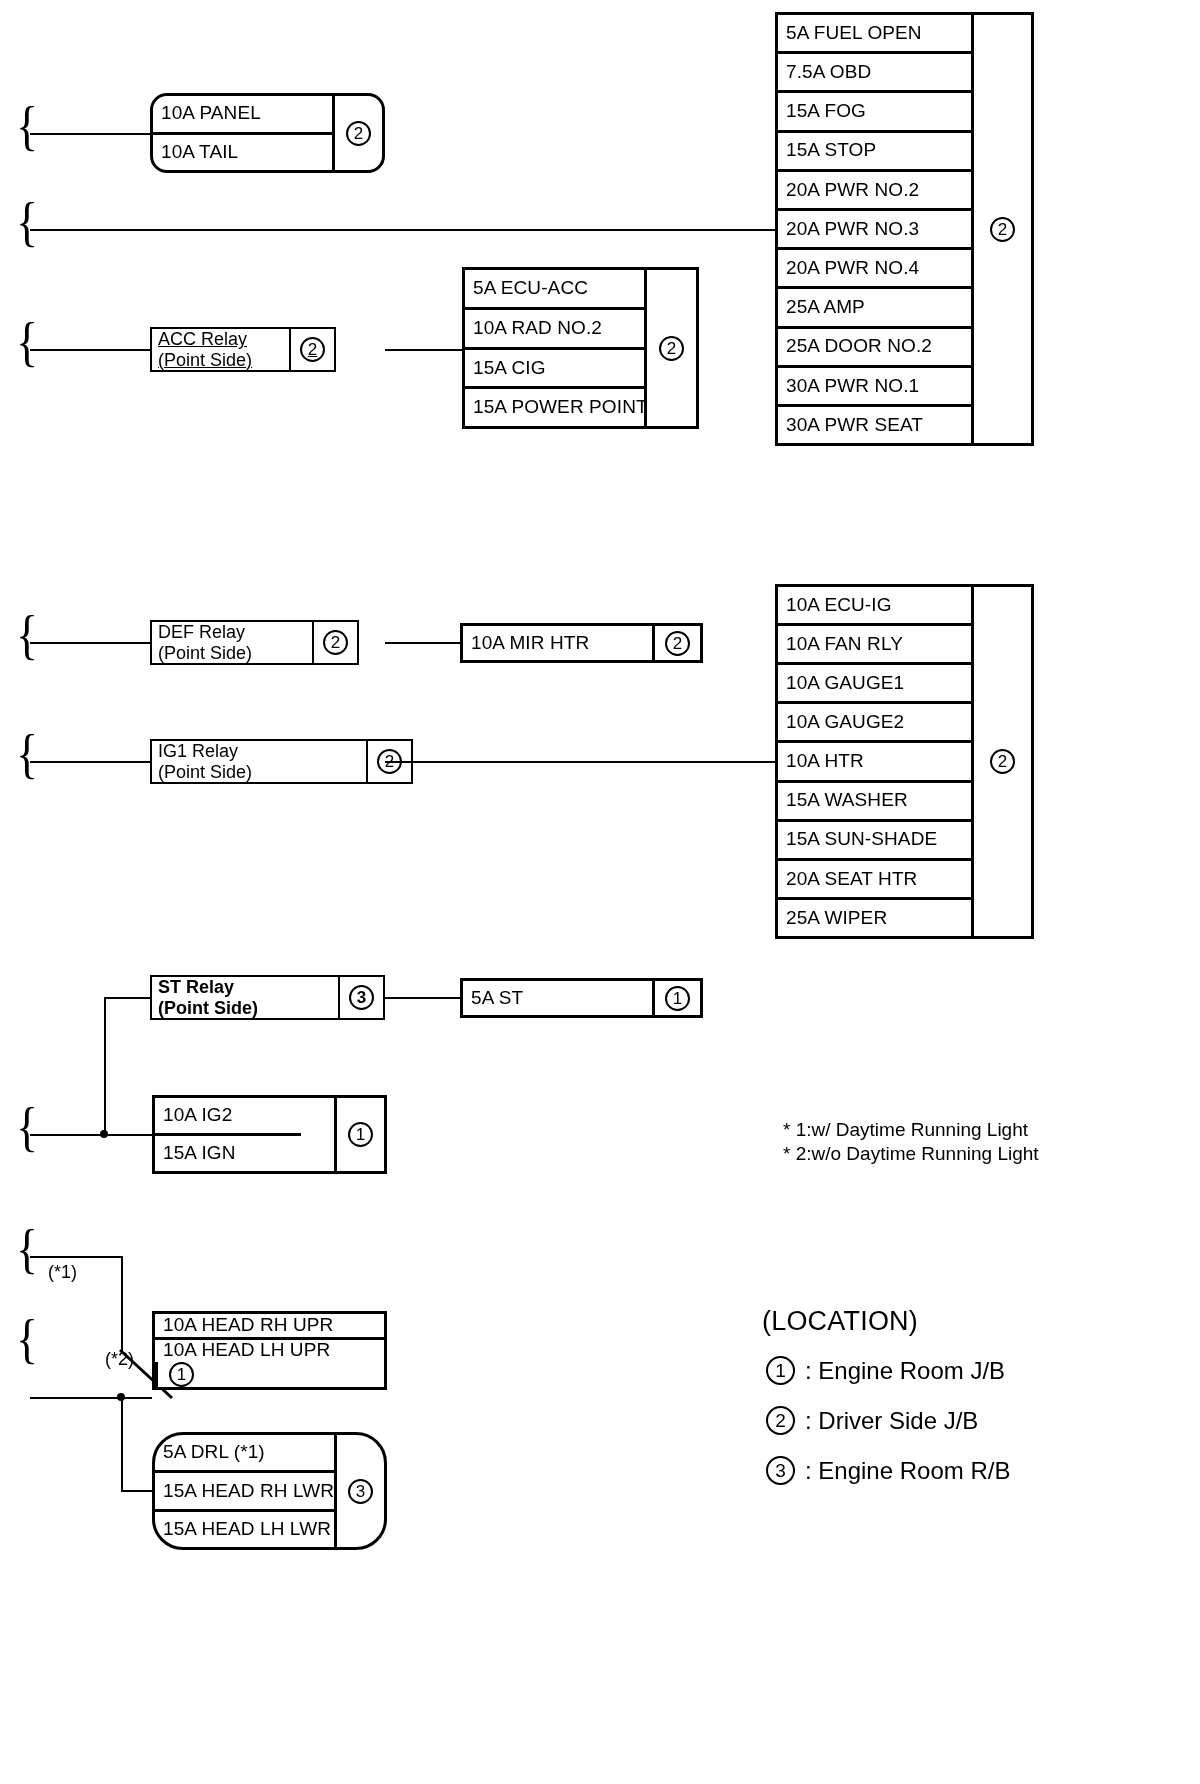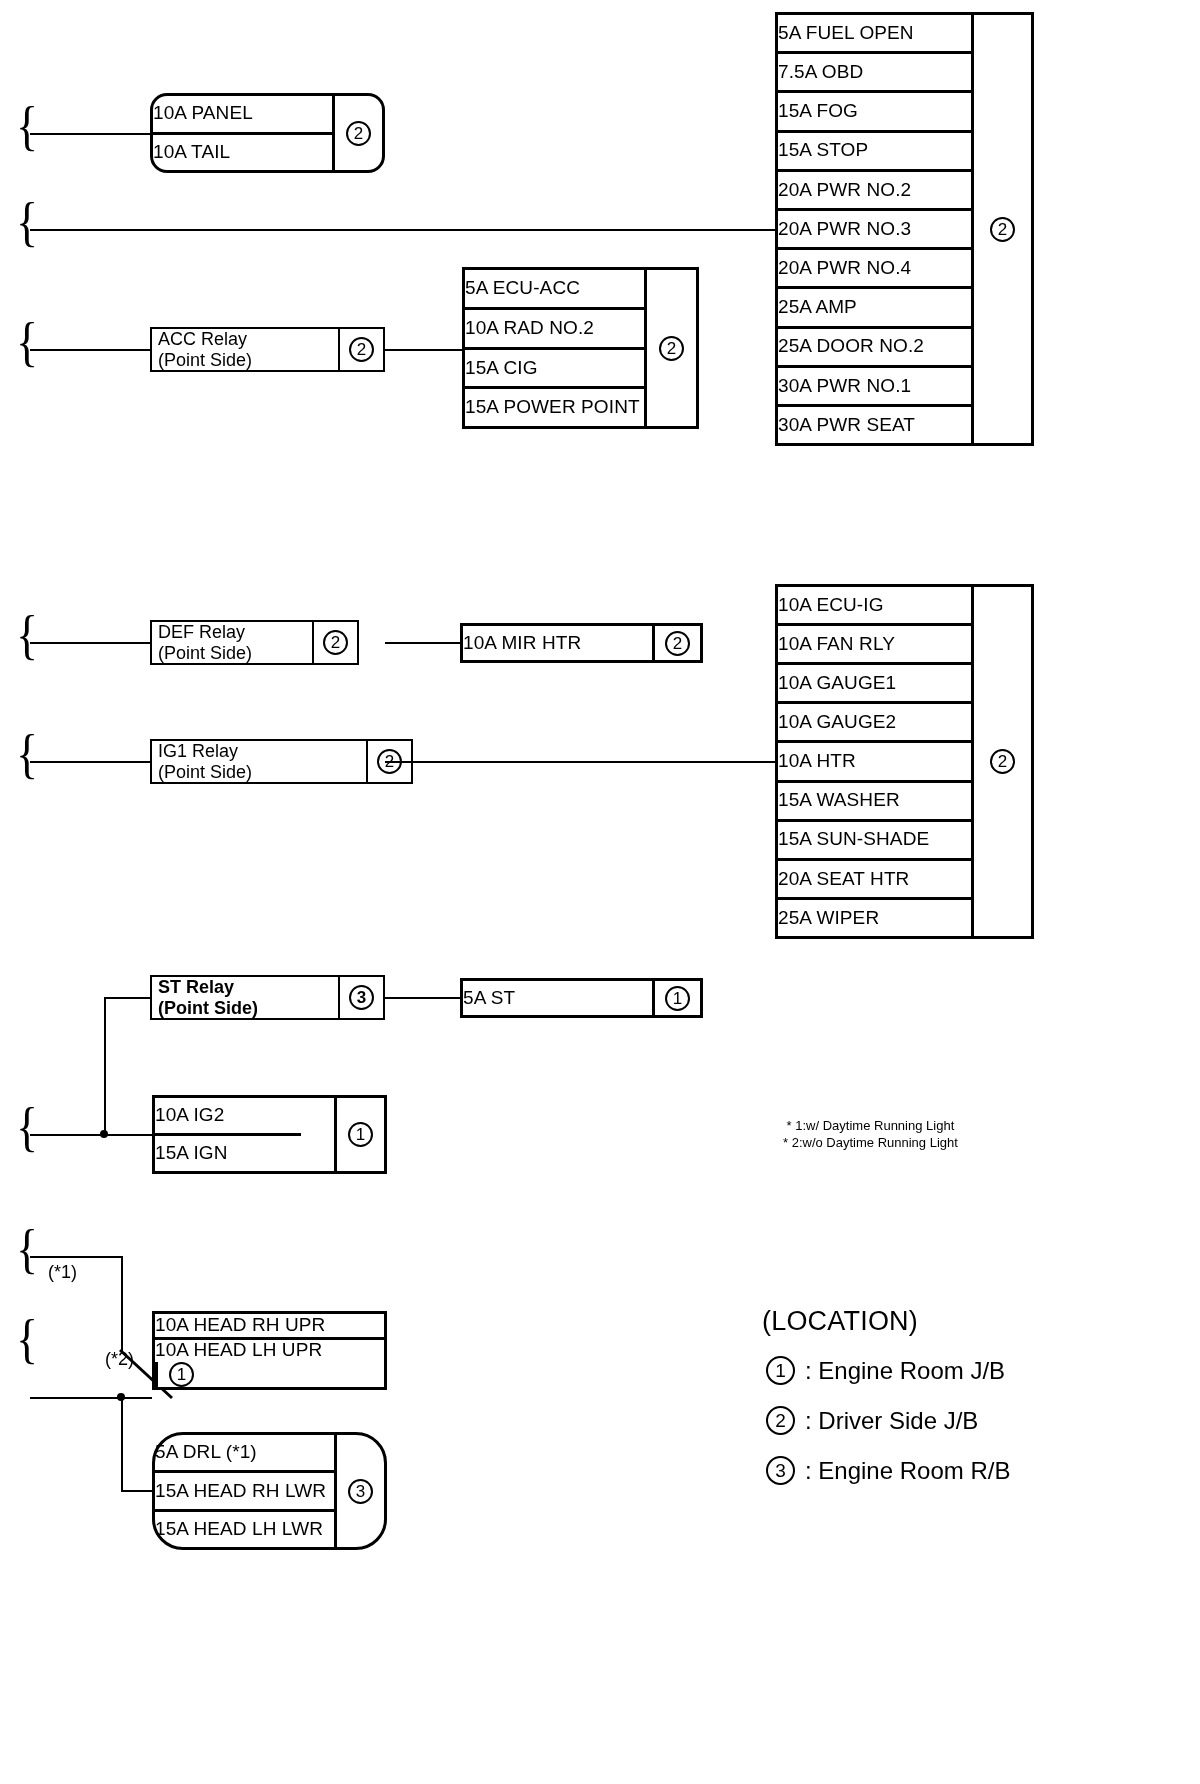--- a/index.html
+++ b/index.html
@@ -33,20 +33,21 @@
   .rows {
     flex: 1 1 auto;
     display: flex;
     flex-direction: column;
     min-width: 0;
   }
   .rows > .row {
     flex: 1 1 0;
     display: flex;
     align-items: center;
+    padding-left: 8px;
     border-bottom: 3px solid #000;
     box-sizing: border-box;
     white-space: nowrap;
     overflow: hidden;
   }
   .rows > .row:last-child { border-bottom: none; }
 
   .loccell {
     flex: 0 0 auto;
     border-left: 3px solid #000;
@@ -114,24 +115,23 @@
     position: absolute;
     font-size: 54px;
     line-height: 1;
     font-family: "Liberation Serif", serif;
     transform: scaleX(0.85);
   }
 
   
   .note {
     position: absolute;
-    font-size: 13px;
+    font-size: 19px;
     line-height: 1.28;
     white-space: pre-line;
-    text-align: center;
   }
   .legend-title {
     position: absolute;
     font-size: 27px;
     letter-spacing: 0.2px;
   }
   .legend-item {
     position: absolute;
     font-size: 24px;
     display: flex;
@@ -165,21 +165,21 @@
       <span class="circnum">2</span>
     </div>
   </div>
 
   <div class="brace" style="left:14px; top:195px;">{</div>
   <div class="h-wire" style="left:30px; top:229px; width:745px;"></div>
 
   <div class="brace" style="left:14px; top:315px;">{</div>
   <div class="h-wire" style="left:30px; top:349px; width:120px;"></div>
 
-  <div class="box thin" style="left:150px; top:327px; width:235px; height:45px;">
+  <div class="box thin" style="left:150px; top:327px; width:186px; height:45px;text-decoration:underline;">
     <div class="rows">
       <div class="row" style="padding-left:6px;">
           <span class="lbl2">ACC Relay
 (Point Side)</span>
         </div>
     </div>
     <div class="loccell thinsep" style="width:45px;">
       <span class="circnum">2</span>
     </div>
   </div>

